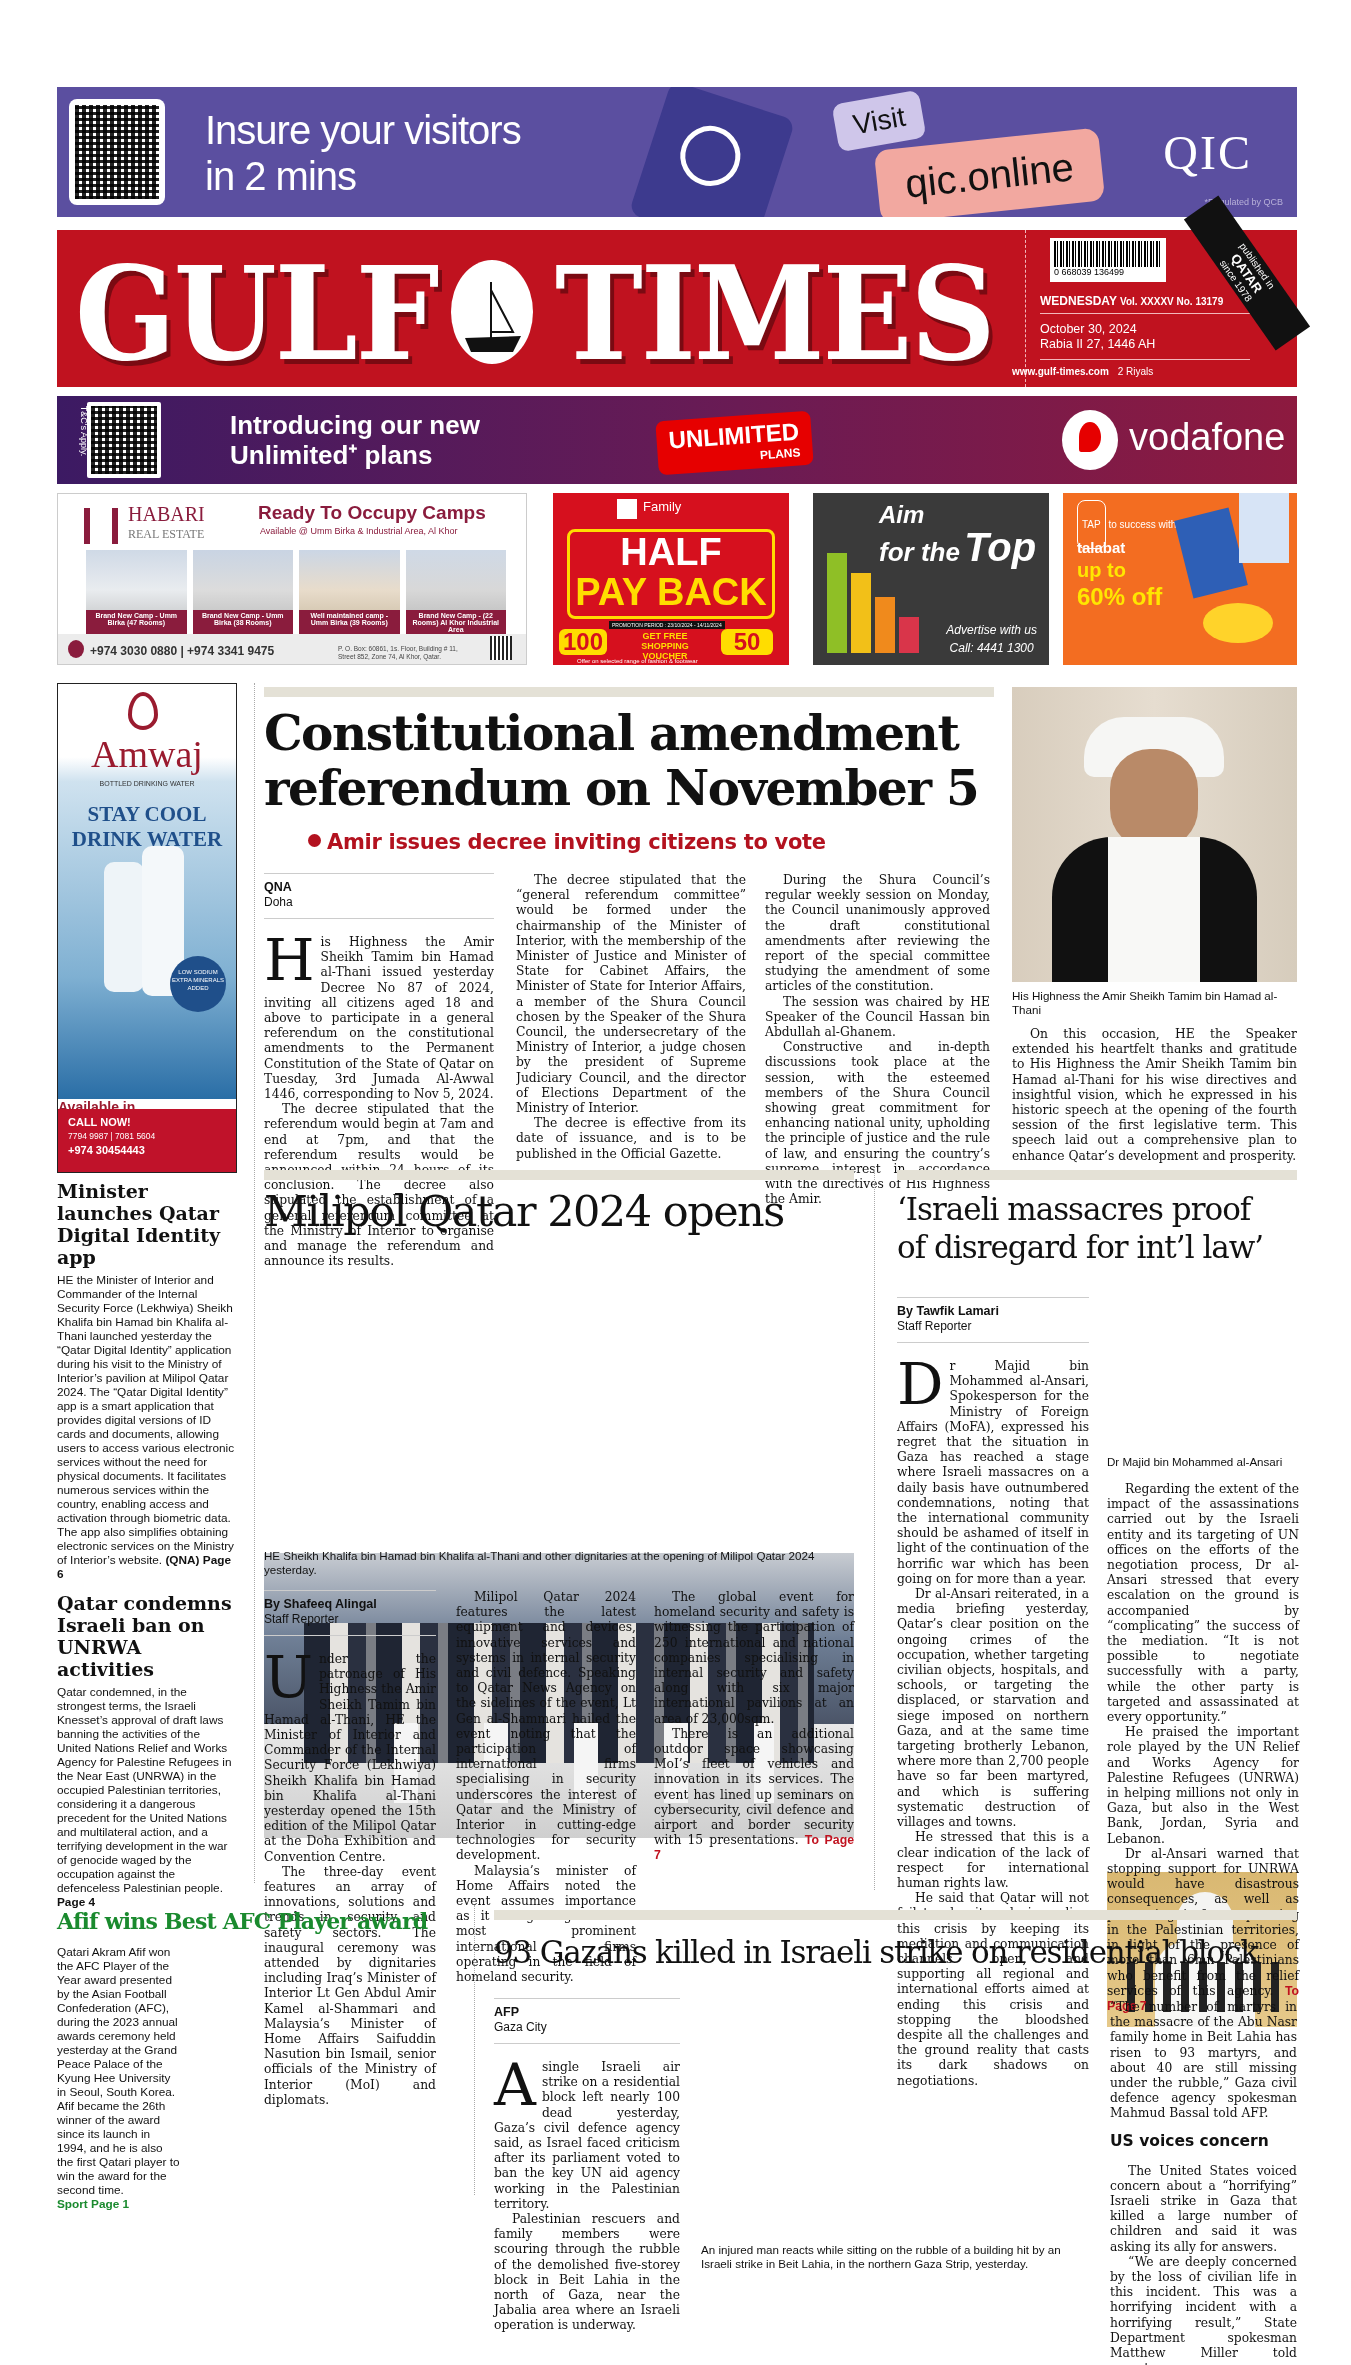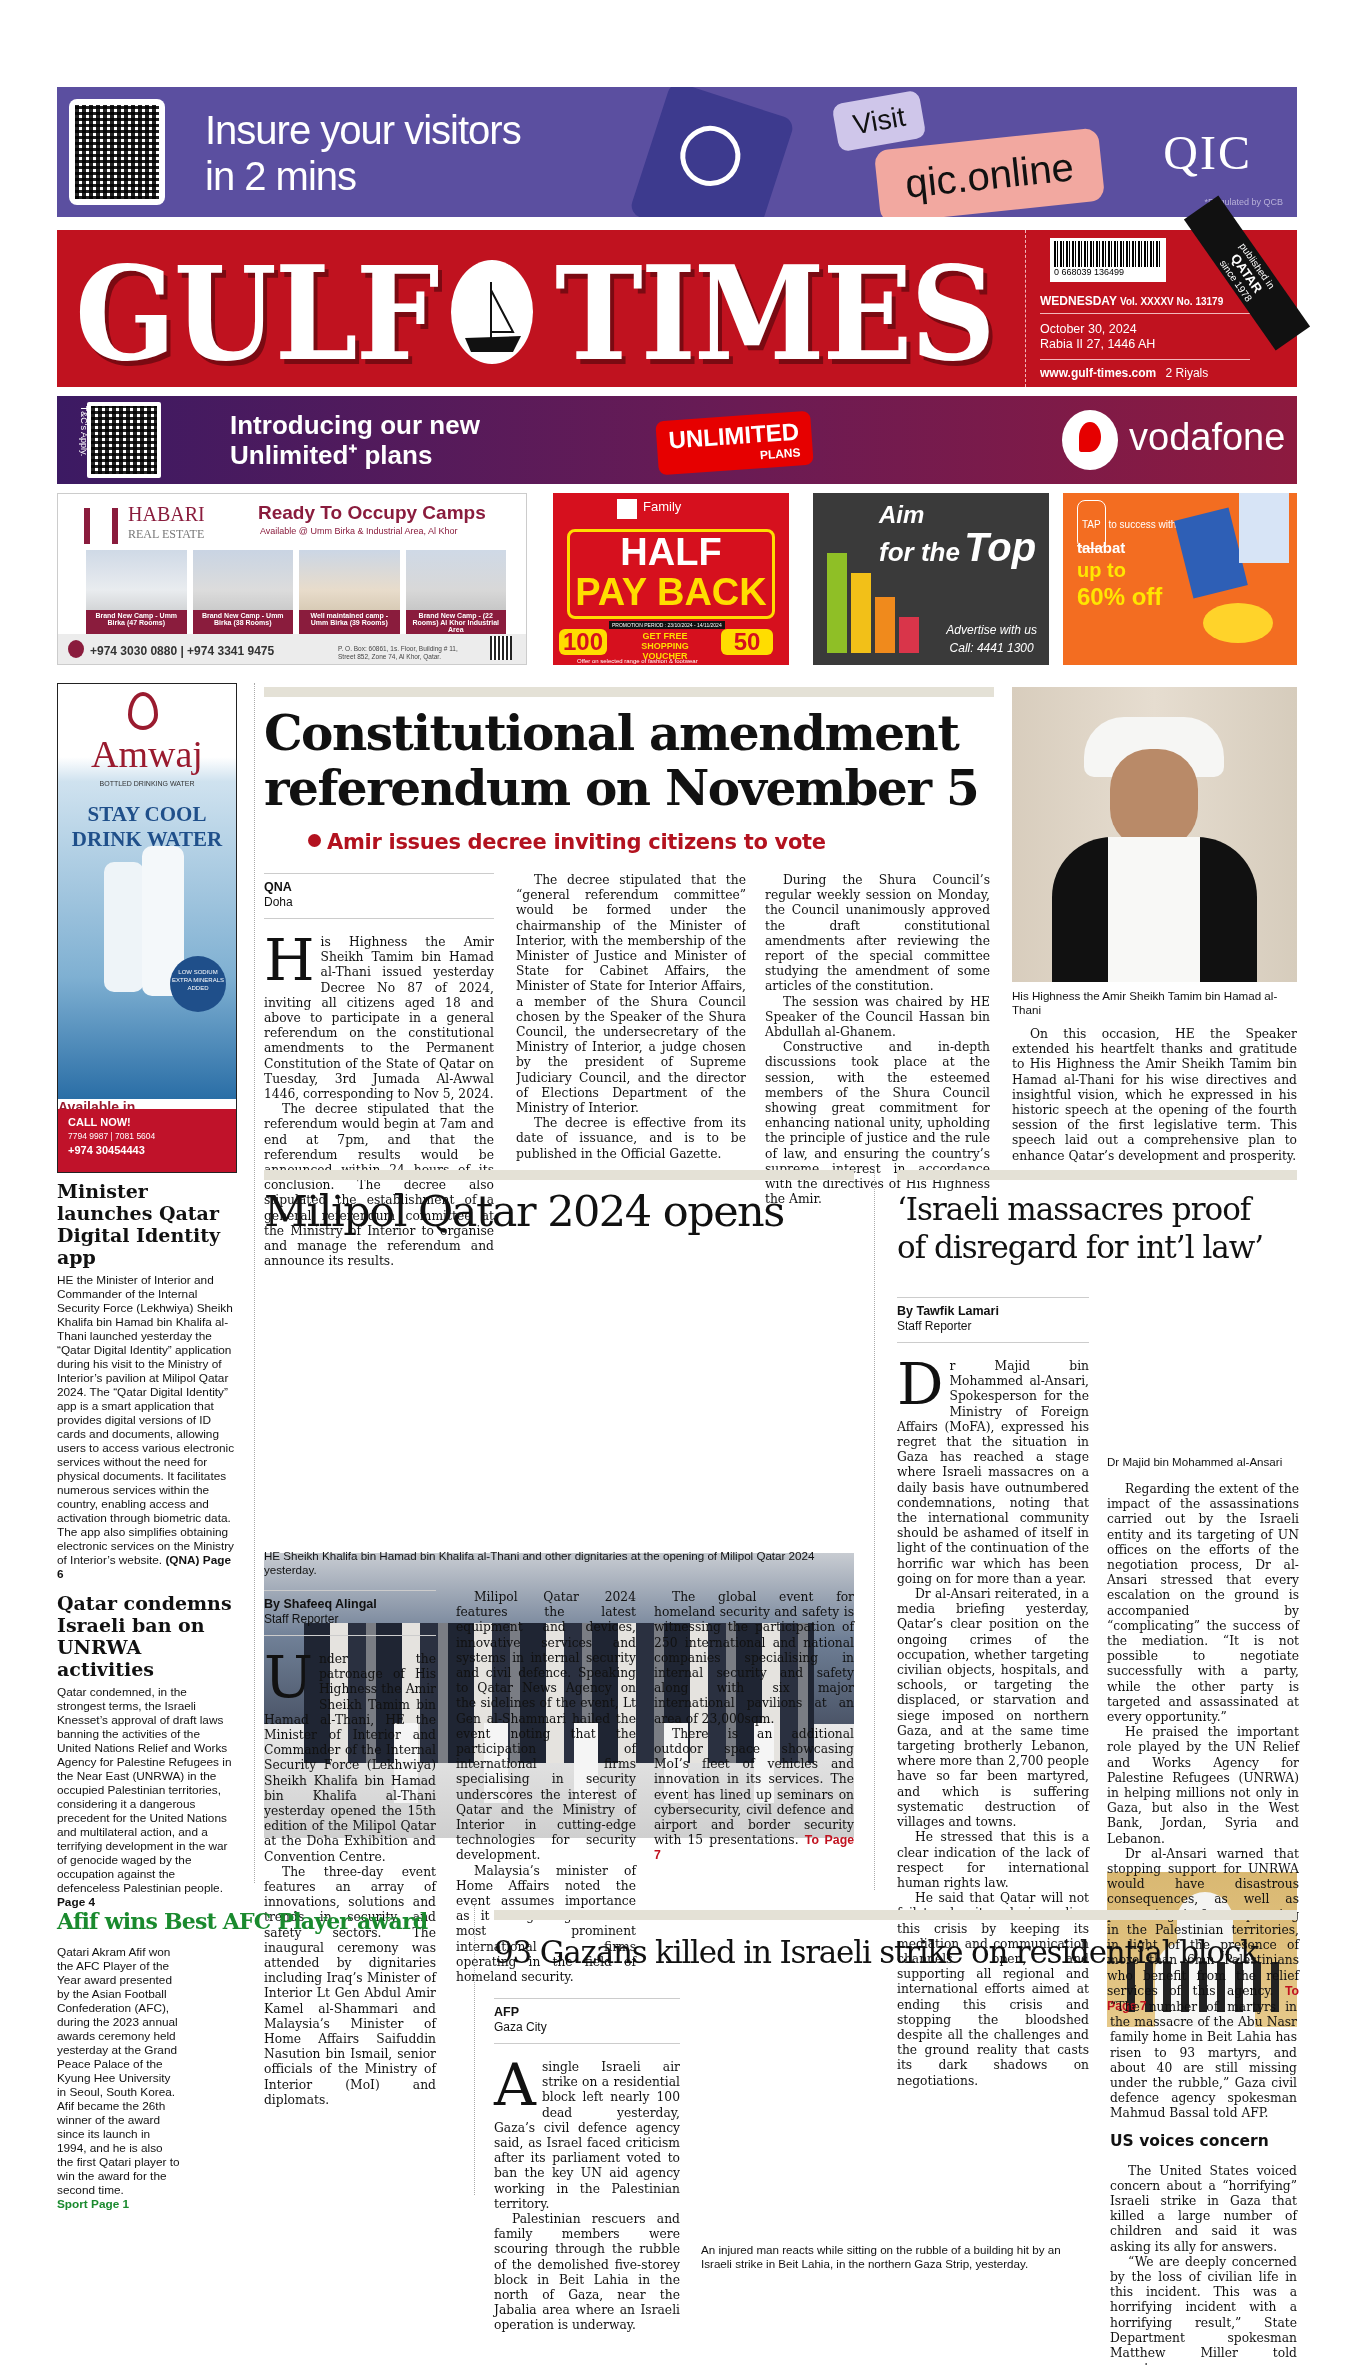--- a/index.html
+++ b/index.html
@@ -69,21 +69,21 @@
     <div class="lib" style="font-size:9px;text-align:left;color:#000">0 668039 136499</div>
   </div>
   <div class="abs meta" style="left:983px;top:64px;font-size:12px;font-weight:bold;border-bottom:1px solid #f3b6bb;width:210px;padding-bottom:5px">
     <span>WEDNESDAY</span>
     <span style="font-size:10px">Vol. XXXXV No. 13179</span>
   </div>
   <div class="abs meta" style="left:983px;top:92px;font-size:12.5px;line-height:15px;width:210px;border-bottom:1px solid #f3b6bb;padding-bottom:7px">
     <div>October 30, 2024</div>
     <div>Rabia II 27, 1446 AH</div>
   </div>
-  <div class="abs meta" style="left:983px;top:136px;font-size:12px">
+  <div class="abs meta" style="left:955px;top:136px;font-size:10px">
     <b>www.gulf-times.com</b>
     <span style="margin-left:6px">2 Riyals</span>
   </div>
   <div class="abs" style="right:-30px;top:22px;width:160px;height:42px;background:#111;transform:rotate(55deg);color:#fff;text-align:center;font-family:'Liberation Sans',sans-serif;line-height:13px;padding-top:2px">
     <div style="font-size:10px">published in</div>
     <div style="font-size:13px;font-weight:bold">QATAR</div>
     <div style="font-size:10px">since 1978</div>
   </div>
 </div>
 

